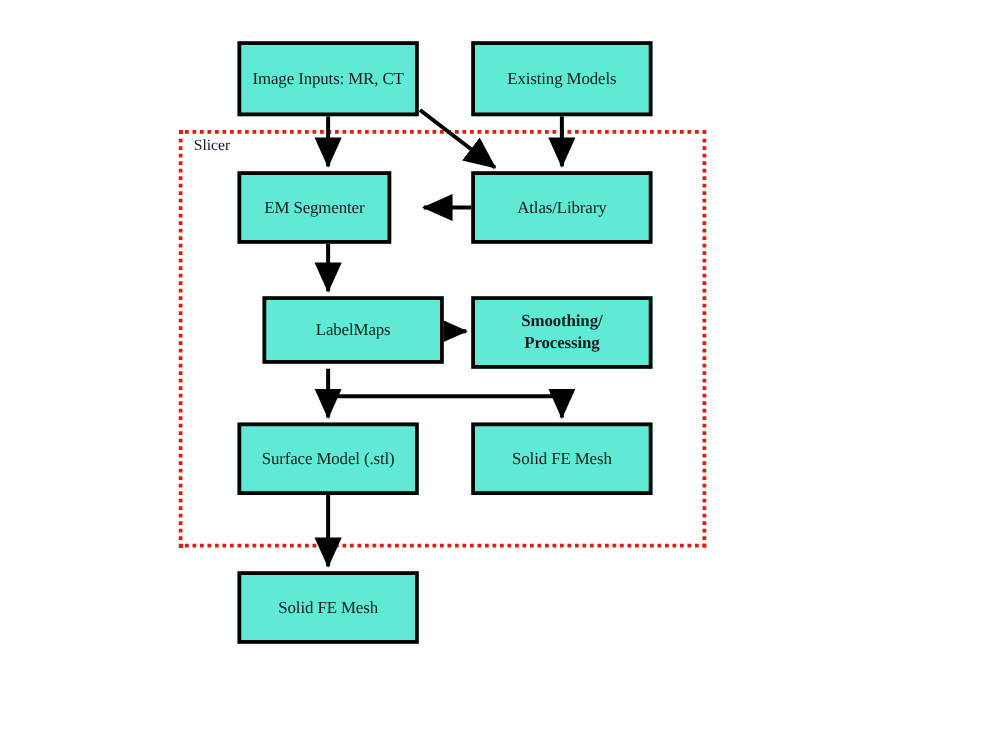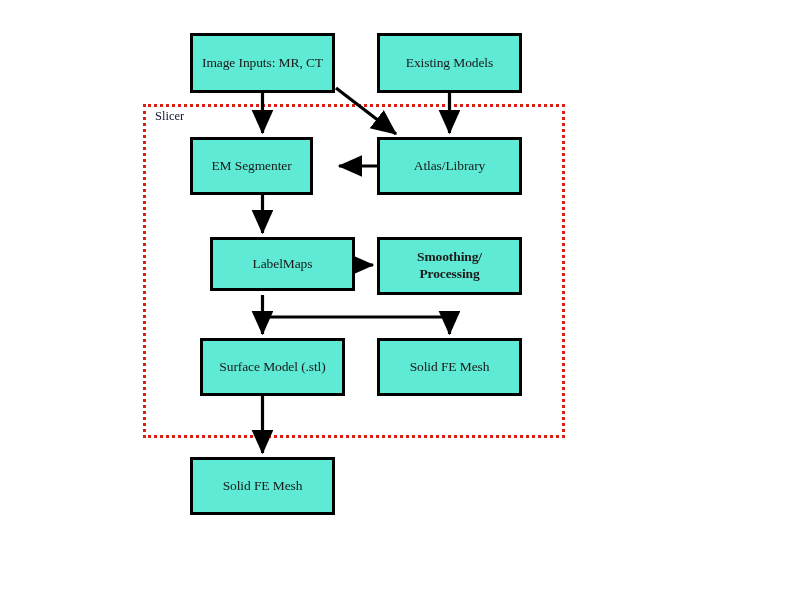--- a/index.html
+++ b/index.html
@@ -121,21 +121,21 @@
   <div class="node" id="n3" style="left: 377px; top: 137px; width: 145px; height: 58px;">
     <span class="label">Atlas/Library</span>
   </div>
   <div class="node" id="n4" style="left: 190px; top: 237px; width: 145px; height: 54px; margin-left: 20px;">
     <span class="label">LabelMaps</span>
   </div>
   <div class="node" id="n5" style="left: 377px; top: 237px; width: 145px; height: 58px; font-weight: bold;">
     <span class="label">Smoothing/
 Processing</span>
   </div>
-  <div class="node" id="n6" style="left: 190px; top: 338px; width: 145px; height: 58px; margin-left: 10px;">
+  <div class="node" id="n6" style="left: 190px; top: 338px; width: 145px; height: 58px;">
     <span class="label">Surface Model (.stl)</span>
   </div>
   <div class="node" id="n7" style="left: 377px; top: 338px; width: 145px; height: 58px;">
     <span class="label">Solid FE Mesh</span>
   </div>
   <div class="node" id="n8" style="left: 190px; top: 457px; width: 145px; height: 58px;">
     <span class="label">Solid FE Mesh</span>
   </div>
 
 </div>

